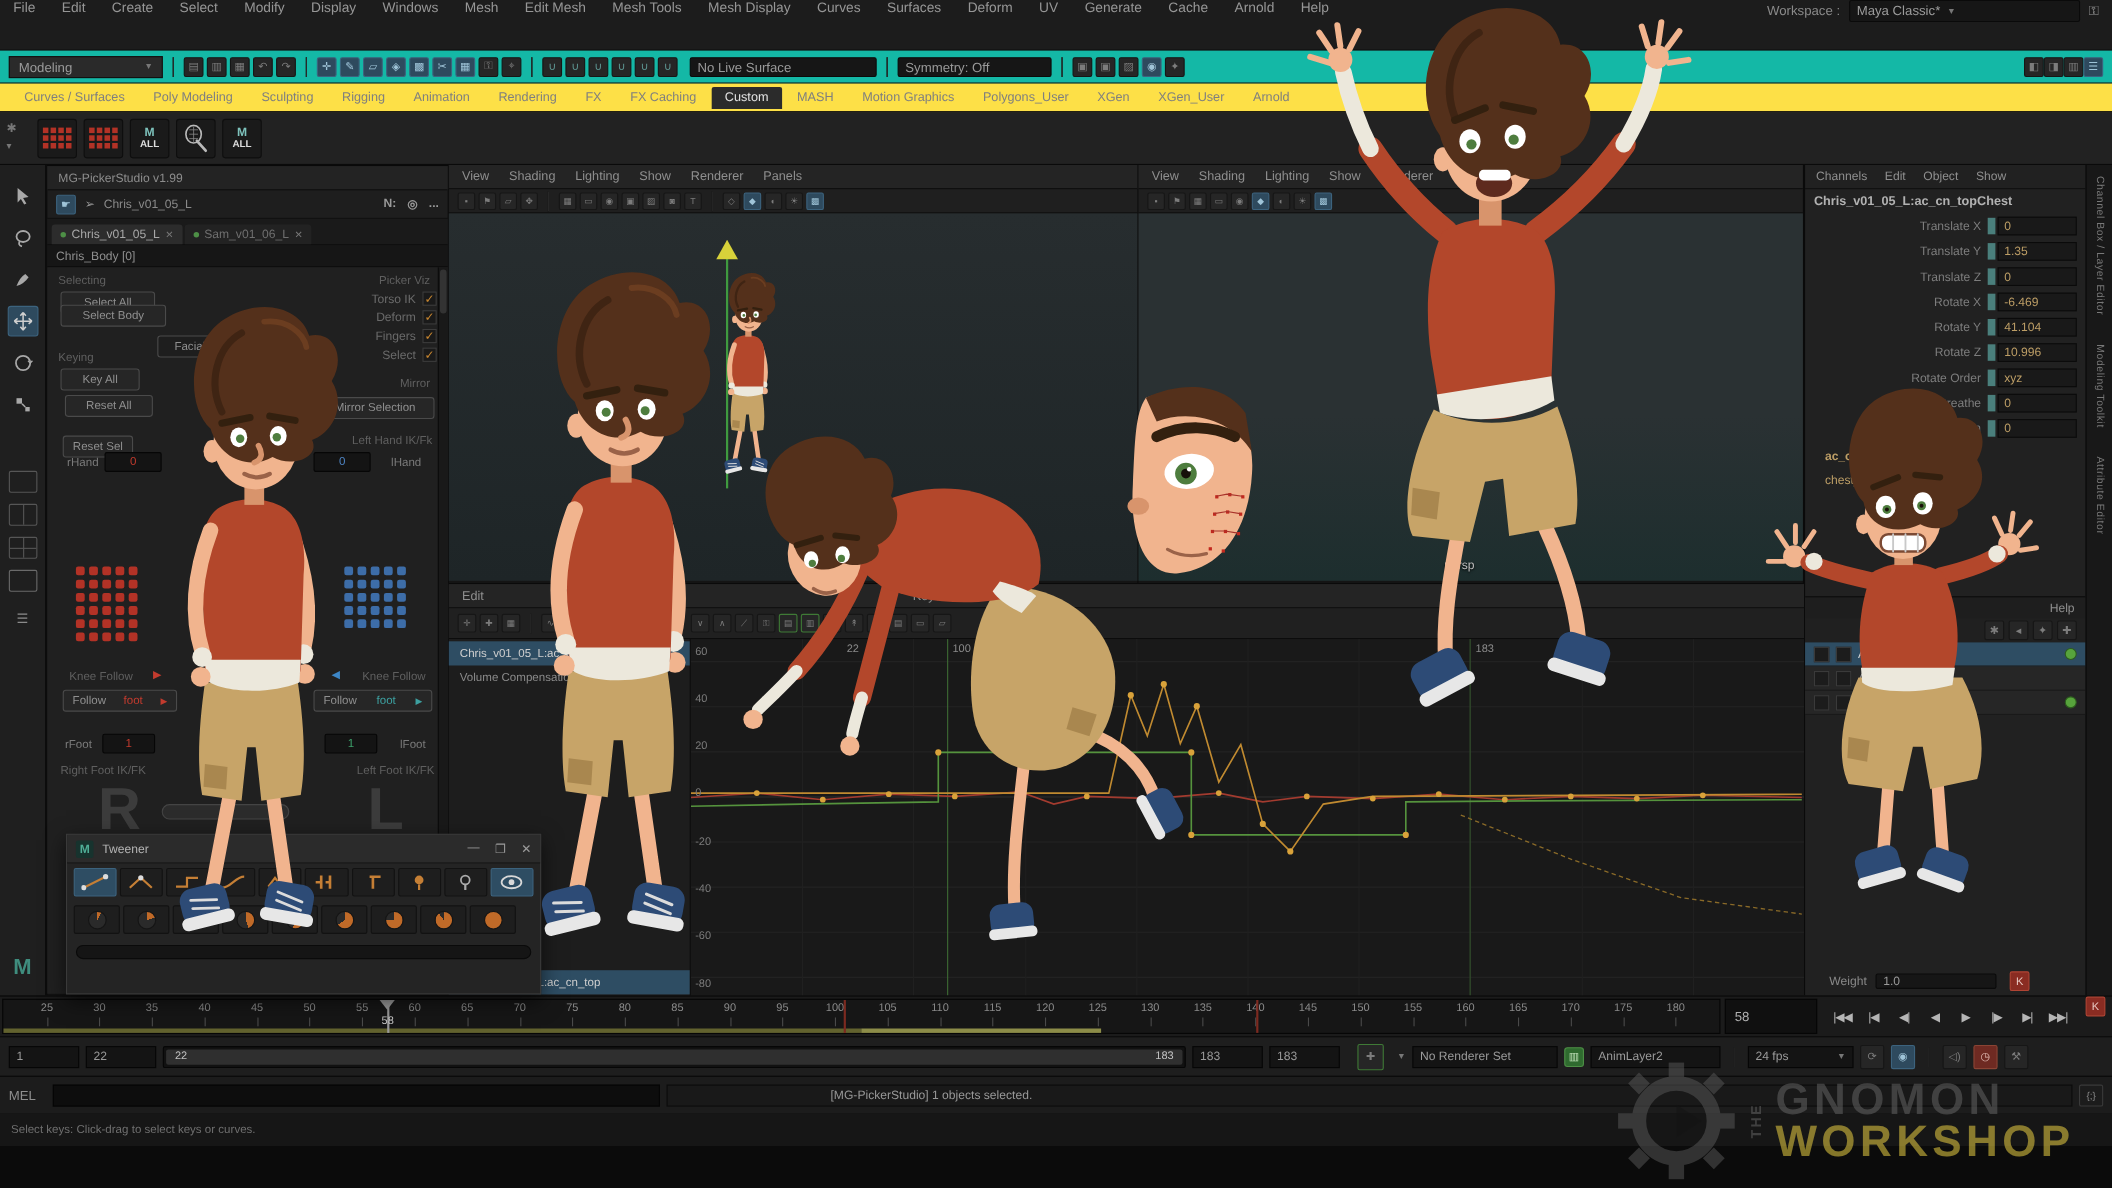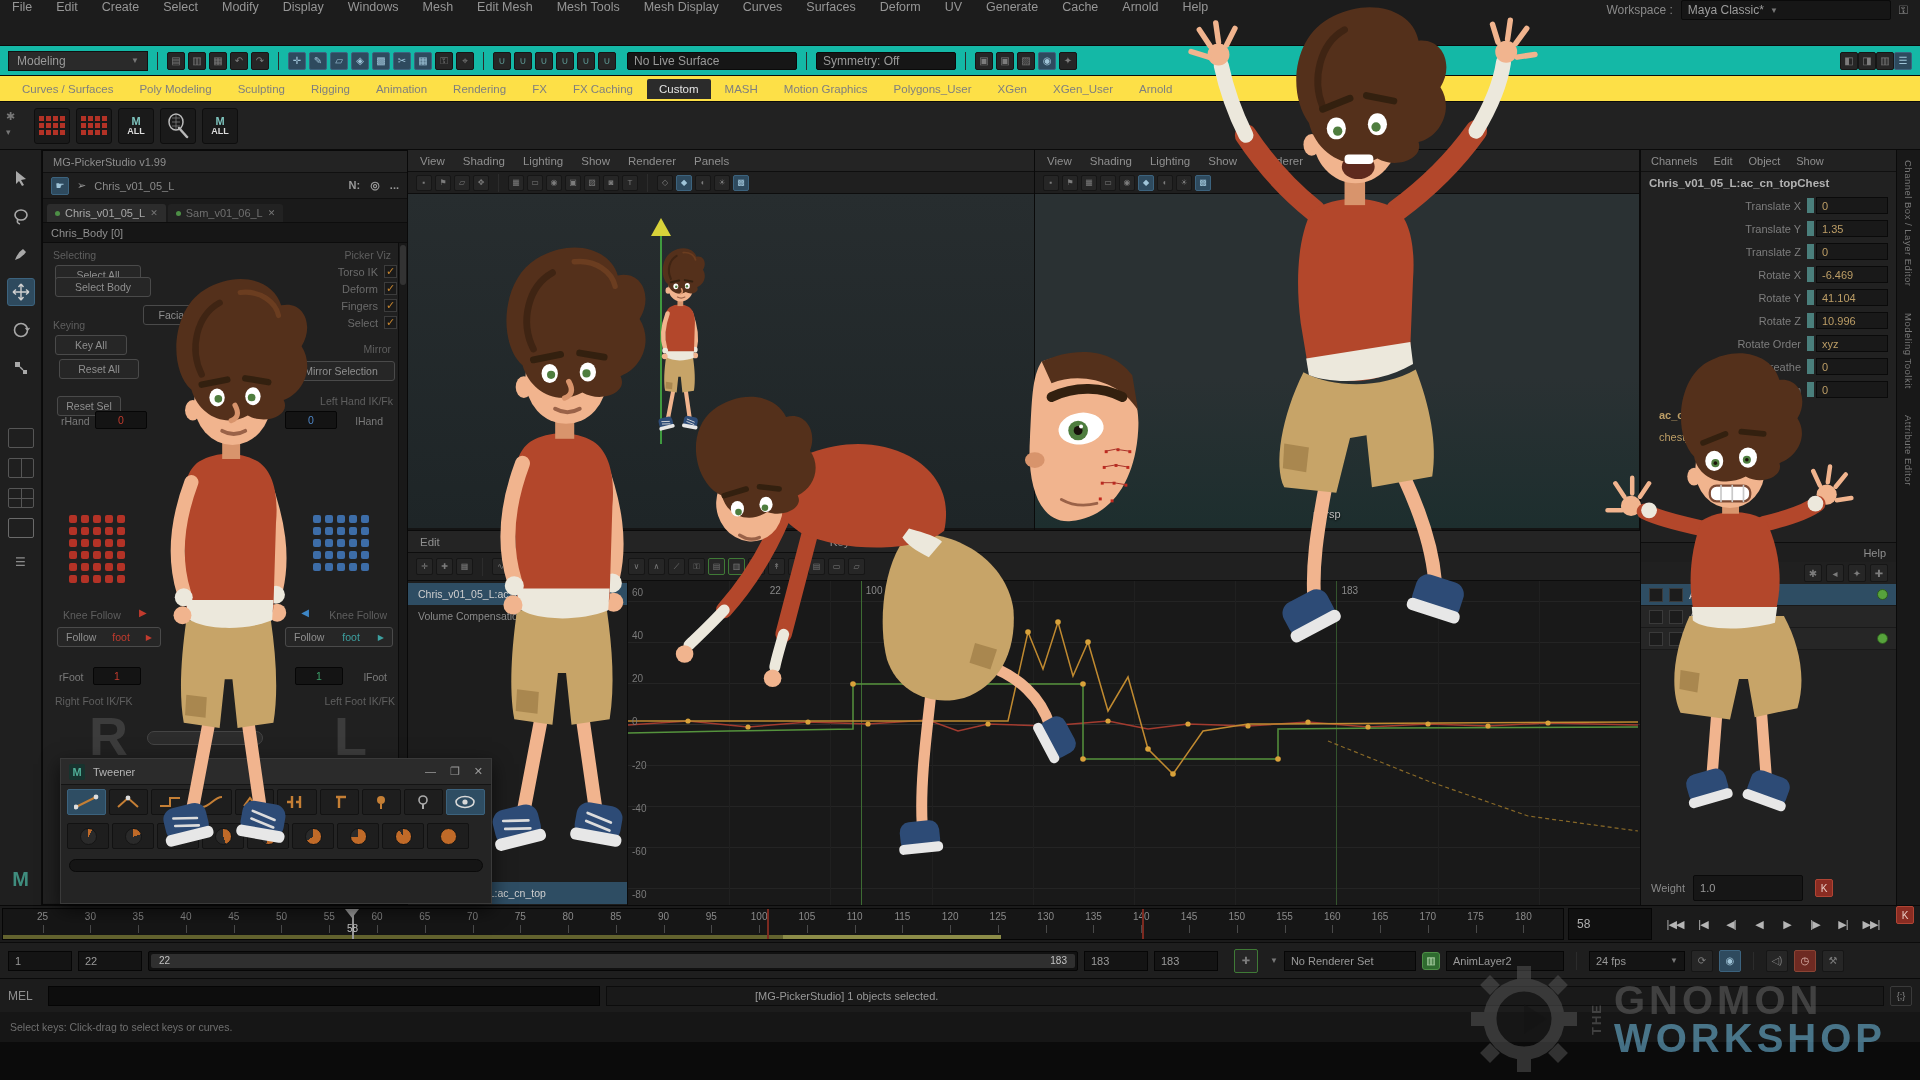--- a/index.html
+++ b/index.html
@@ -119,22 +119,22 @@
   .cb-shape{padding:8px 8px 2px 18px;color:#bd9e66;font-weight:bold;white-space:nowrap}
   .layered{position:absolute;left:0;right:0}
   .le-menu{height:20px;display:flex;justify-content:flex-end;gap:14px;align-items:center;padding:0 10px;
     color:#8f8f8f;border-top:1px solid #0d0d0d;background:#1e1e1e}
   .le-icons{height:22px;display:flex;justify-content:flex-end;gap:4px;align-items:center;padding:0 8px;background:#202020}
   .le-row{height:22px;display:flex;align-items:center;gap:6px;padding:0 8px;background:#262626;
     border-bottom:1px solid #191919;color:#9a9a9a}
   .le-row.active{background:#2e4d63;color:#d6d6d6}
   .le-tog{width:14px;height:14px;background:#1c1c1c;border:1px solid #3a3a3a}
   .le-dot{margin-left:auto;width:11px;height:11px;border-radius:50%;background:#57a33c;border:1px solid #2c5a1e}
-  .weight{position:absolute;left:0;right:0;bottom:4px;display:flex;align-items:center;gap:8px;padding:0 10px;color:#8a8a8a}
-  .weight .fld{width:110px;height:26px}
+  .weight{position:absolute;left:12px;right:0;bottom:4px;display:flex;align-items:center;gap:8px;padding:0 10px;color:#8a8a8a}
+  .weight .fld{width:110px;height:14px}
   
   .vstrip{top:150px;left:1896px;width:24px;height:755px;background:#181818;border-left:1px solid #0a0a0a;
     display:flex;flex-direction:column;gap:26px;align-items:center;padding-top:10px}
   .vtab{writing-mode:vertical-rl;font-size:9.5px;color:#787878;letter-spacing:.5px}
   
   .timeline{top:905px;left:0;width:1920px;height:37px;background:#1b1b1b;border-top:1px solid #090909;
     display:flex;align-items:stretch}
   .tl-strip{position:relative;flex:1;background:#161616;border:1px solid #060606;margin:2px;overflow:hidden}
   .tl-ticks{position:absolute;left:1.9%;right:1.9%;top:2px;display:flex;justify-content:space-between;
     color:#8a8a8a;font-size:10px}
@@ -190,21 +190,21 @@
   .tw-ctl{margin-left:auto;display:flex;gap:14px;color:#9a9a9a;font-size:11px}
   .tw-row{display:flex;gap:3px;padding:4px 6px}
   .tw-btn{width:42px;height:26px;background:#1e1e1e;border:1px solid #121212;border-radius:2px;
     display:flex;align-items:center;justify-content:center}
   .tw-btn.on{background:#2e4d63;border-color:#3c637e}
   .pie{width:17px;height:17px;border-radius:50%;background:#2a2a2a;border:1px solid #151515}
   .tw-slider{margin:6px 8px;height:13px;background:#151515;border:1px solid #0a0a0a;border-radius:7px}
   
   .wm{position:absolute;right:34px;bottom:6px;display:flex;align-items:center;gap:10px;opacity:.5;z-index:5}
   .wm-text{color:#6a6a6a;font-weight:bold;letter-spacing:4px;font-size:40px;line-height:.95}
-  .wm-text .w2{color:#7dd3fc}
+  .wm-text .w2{color:#fde047}
   .wm-the{writing-mode:vertical-rl;transform:rotate(180deg);font-size:13px;letter-spacing:2px;color:#6a6a6a;font-weight:bold}
   .char{position:absolute;z-index:9;pointer-events:none}
 </style>
 </head>
 <body>
 
 <div class="app">
 
   <svg width="0" height="0" style="position:absolute">
     <defs>

